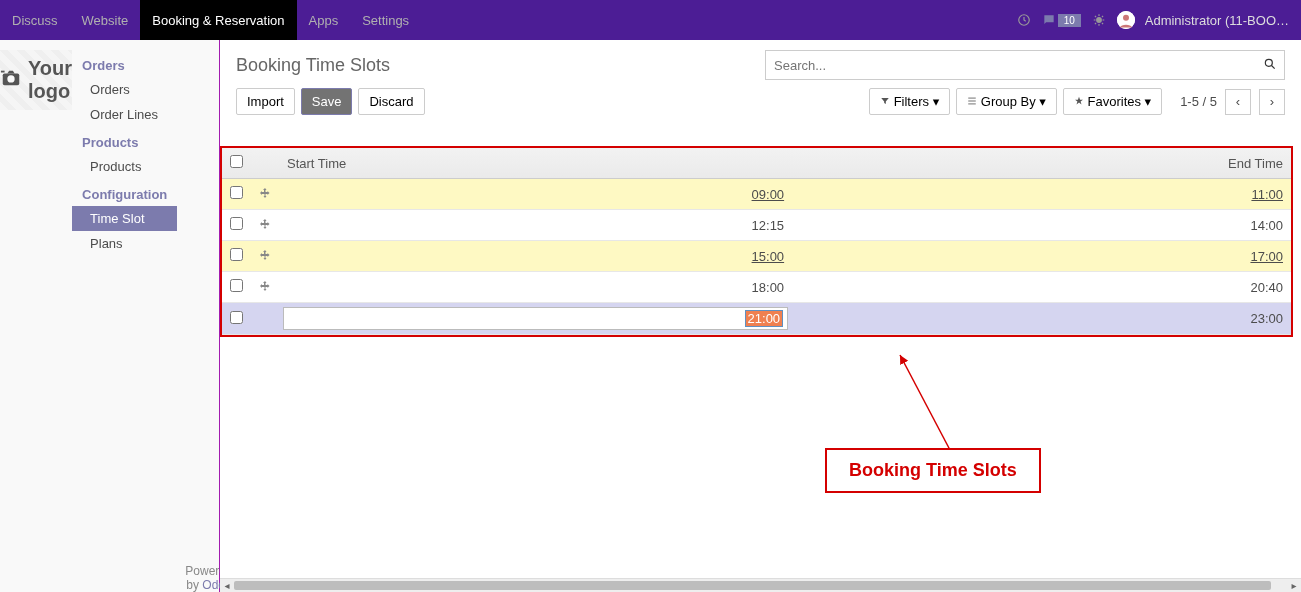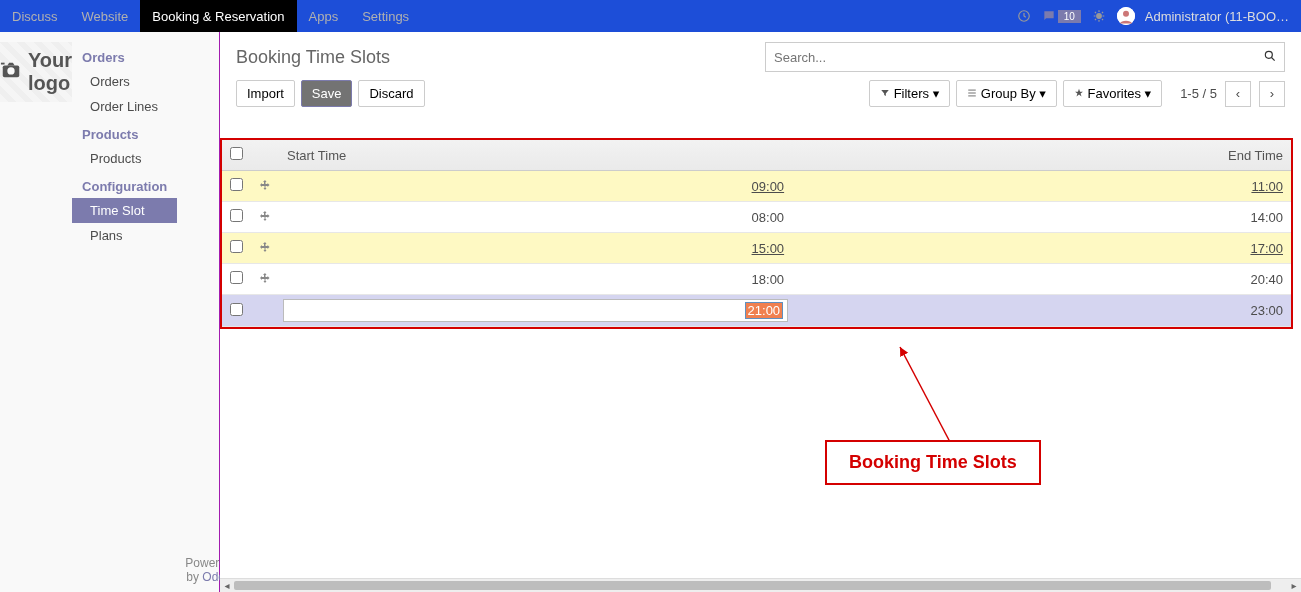--- a/index.html
+++ b/index.html
@@ -1,19 +1,19 @@
 <!DOCTYPE html>
 <html><head>
 <meta charset="utf-8">
 <style>
 * { box-sizing: border-box; margin: 0; padding: 0; }
 body { font-family: "Helvetica Neue", Arial, sans-serif; font-size: 13px; color: #4c4c4c; background: #f9f9f9; width: 1301px; height: 592px; overflow: hidden; }
 
 
-.navbar { background: #1d4ed8; height: 32px; display: flex; align-items: center; color: #b0b0b0; }
+.navbar { background: #4c1d95; height: 40px; display: flex; align-items: center; color: #b0b0b0; }
 .navbar .nav-left { display: flex; height: 100%; }
 .navbar .nav-item { padding: 0 12px; display: flex; align-items: center; cursor: pointer; font-size: 13px; }
 .navbar .nav-item.active { background: #000; color: #fff; }
 .navbar .nav-right { margin-left: auto; display: flex; align-items: center; gap: 10px; padding-right: 12px; }
 .navbar .badge { background: #7c7bad; color: #fff; border-radius: 0; padding: 1px 6px; font-size: 10px; }
 .nav-icon { width: 16px; height: 16px; display: inline-flex; align-items: center; justify-content: center; }
 .avatar { width: 18px; height: 18px; border-radius: 50%; background: #fff; display: inline-block; }
 
 
 .layout { display: flex; height: calc(100% - 32px); }
@@ -207,21 +207,21 @@
                   <path d="M12 2l3 4h-2v4h4V8l4 4-4 4v-2h-4v4h2l-3 4-3-4h2v-4H6v2l-4-4 4-4v2h4V6H8z"></path>
                 </svg></td>
               <td class="col-start">09:00</td>
               <td class="col-end">11:00</td>
             </tr>
             <tr>
               <td class="col-check"><input type="checkbox" style=""></td>
               <td class="col-handle"><svg width="12" height="12" viewBox="0 0 24 24" fill="#888">
                   <path d="M12 2l3 4h-2v4h4V8l4 4-4 4v-2h-4v4h2l-3 4-3-4h2v-4H6v2l-4-4 4-4v2h4V6H8z"></path>
                 </svg></td>
-              <td class="col-start">08:00</td>
+              <td class="col-start">12:15</td>
               <td class="col-end">14:00</td>
             </tr>
             <tr class="stripe">
               <td class="col-check"><input type="checkbox" style=""></td>
               <td class="col-handle"><svg width="12" height="12" viewBox="0 0 24 24" fill="#888">
                   <path d="M12 2l3 4h-2v4h4V8l4 4-4 4v-2h-4v4h2l-3 4-3-4h2v-4H6v2l-4-4 4-4v2h4V6H8z"></path>
                 </svg></td>
               <td class="col-start">15:00</td>
               <td class="col-end">17:00</td>
             </tr>

